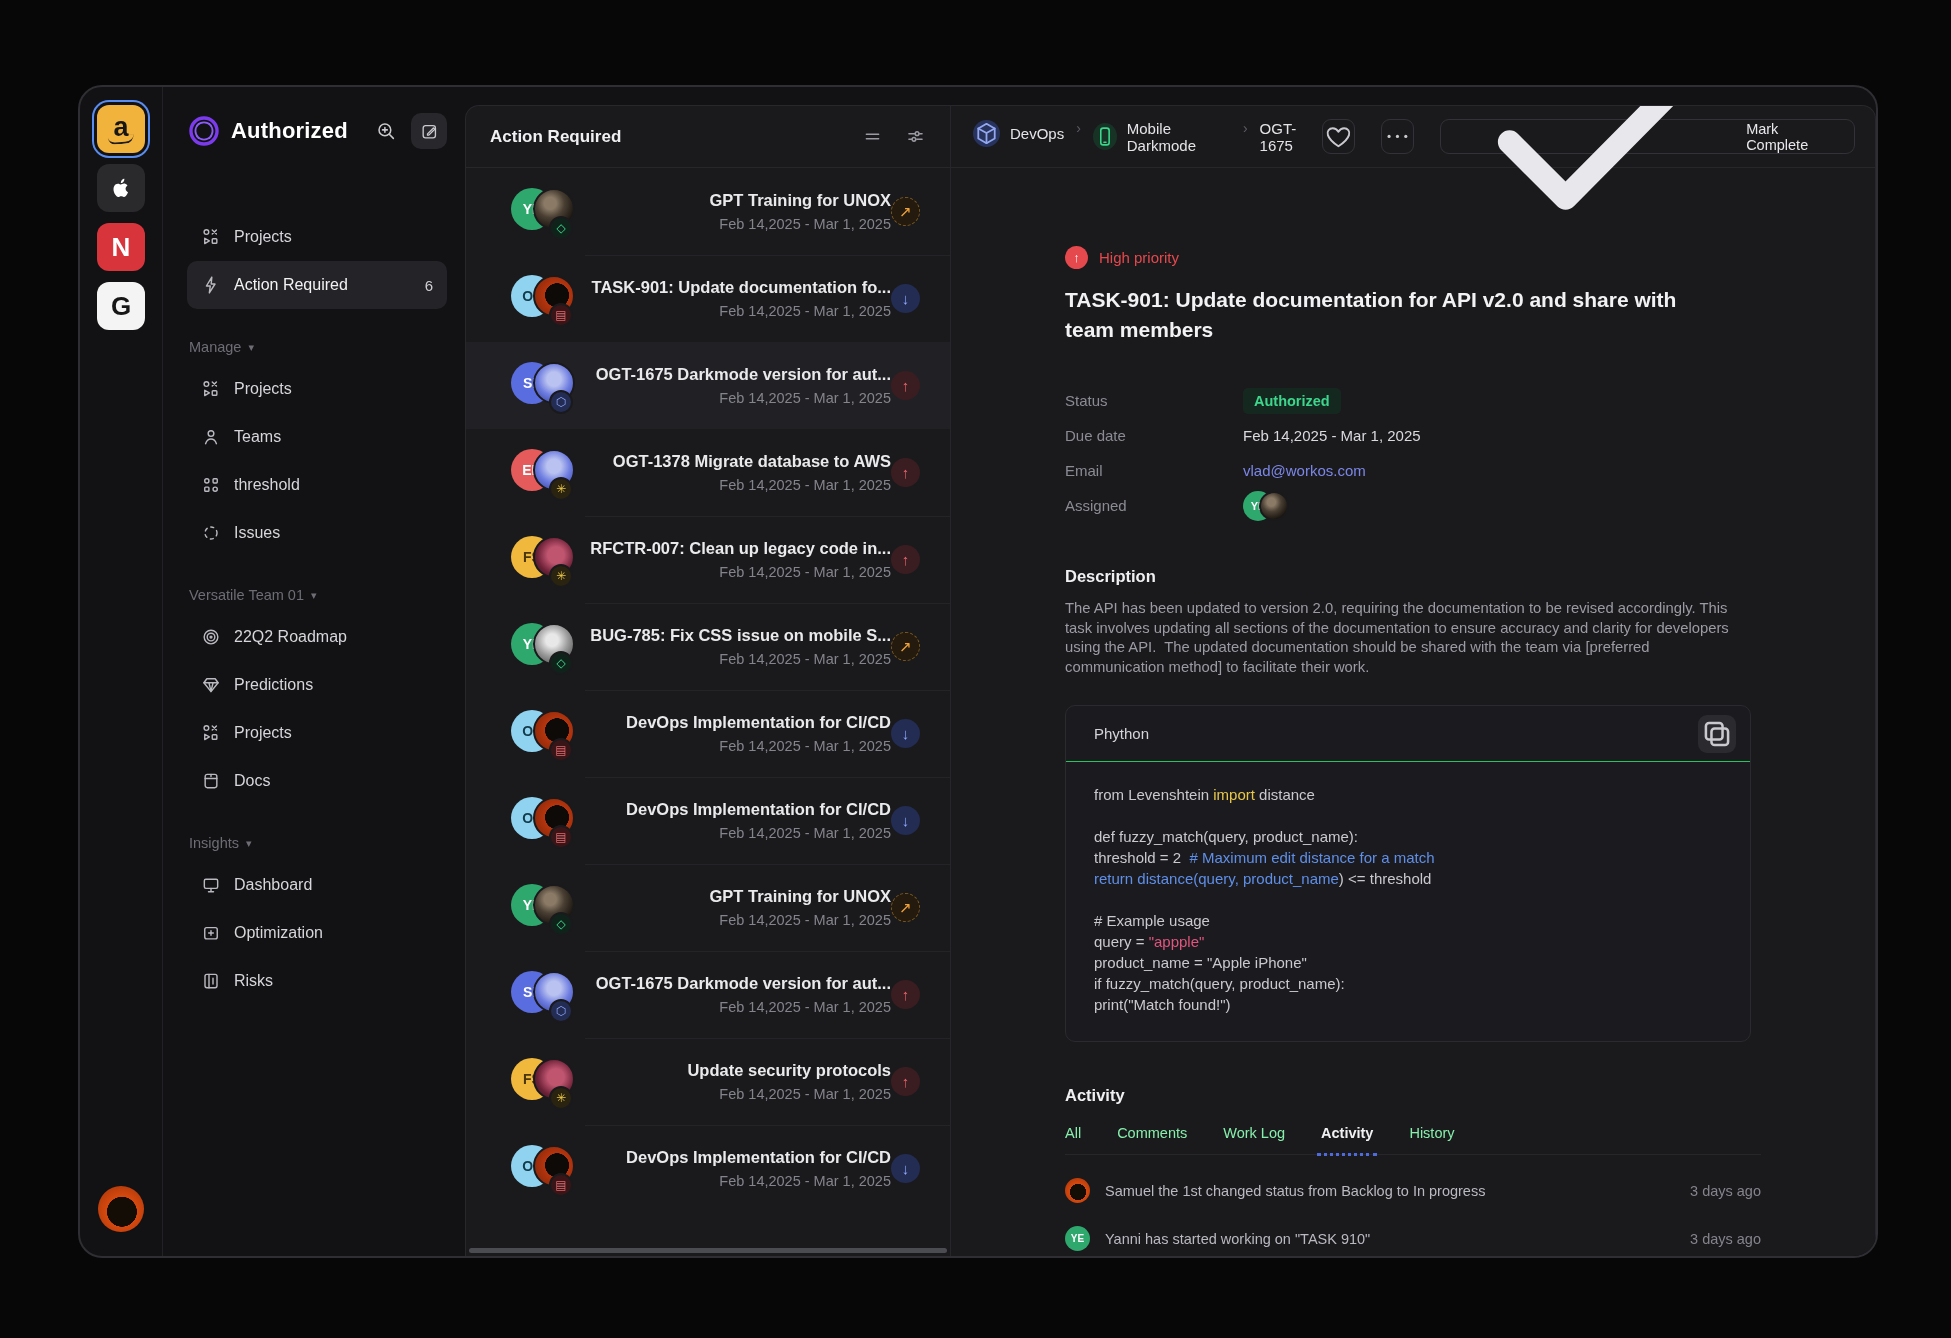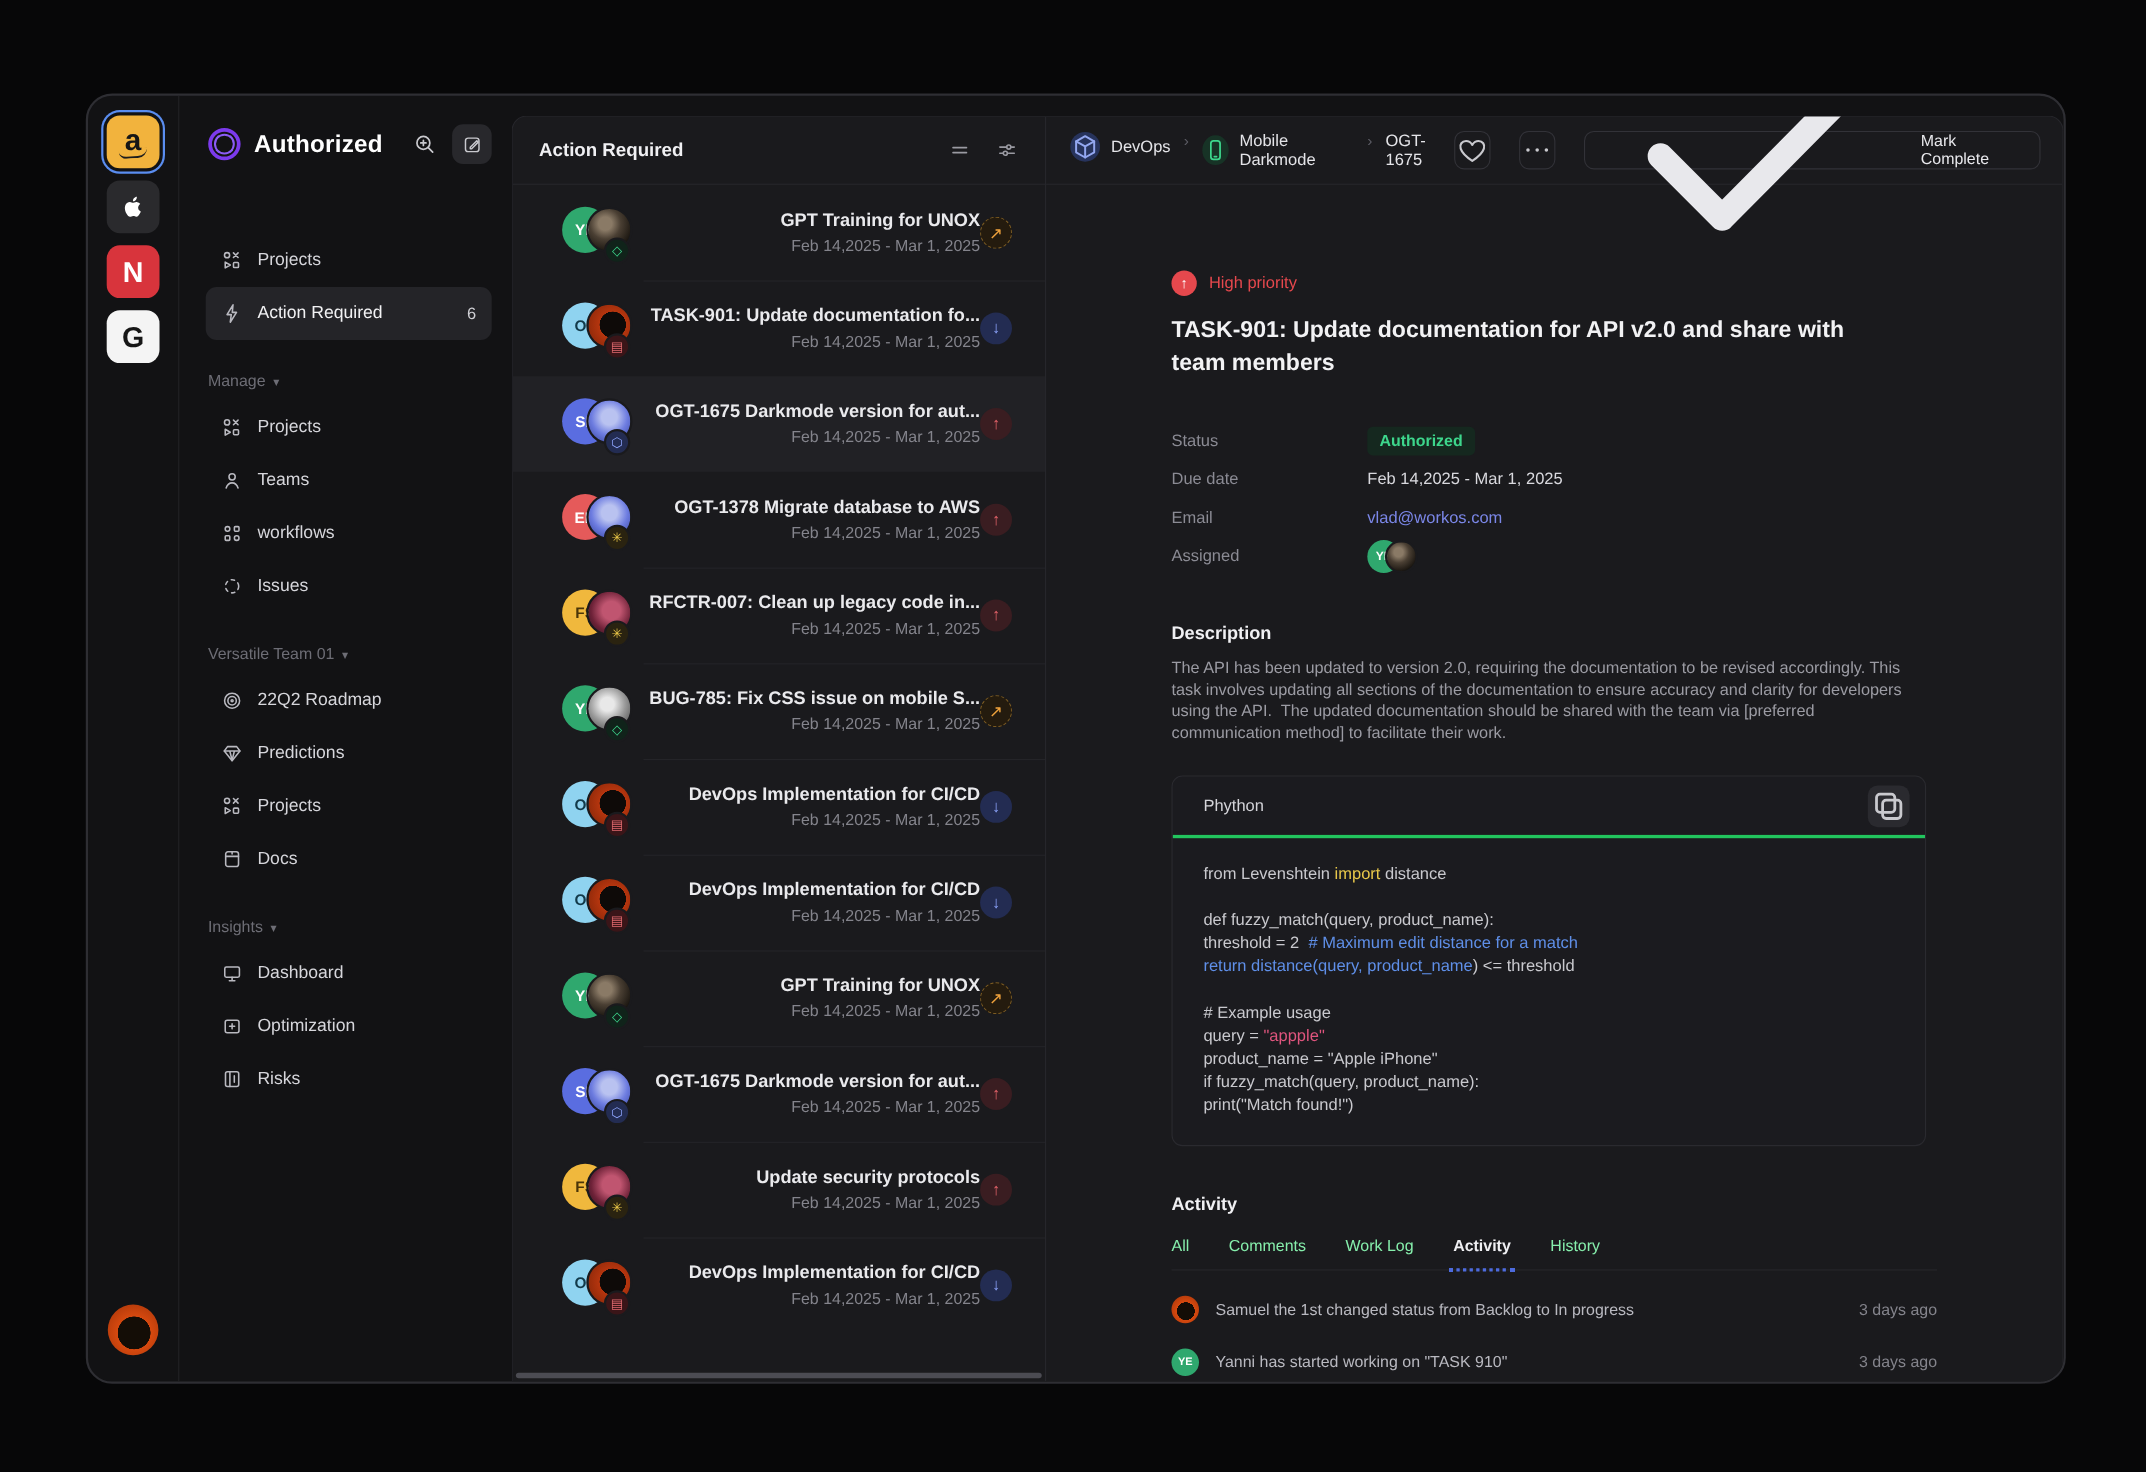--- a/index.html
+++ b/index.html
@@ -105,21 +105,21 @@
   .badge-auth { background:#15281f; color:#3dd68c; font-size:14.5px; font-weight:600; padding:5px 11px; border-radius:5px; }
   .flink { color:#7b87e8; cursor:pointer; }
   .asg { position:relative; width:46px; height:30px; }
   .asg .a1 { position:absolute; left:0; top:0; width:30px; height:30px; border-radius:50%; background:#2fa86e; color:#fff; font-size:11px; font-weight:700; display:flex; align-items:center; justify-content:center; }
   .asg .a2 { position:absolute; left:16px; top:0; width:30px; height:30px; border-radius:50%; border:2px solid #1a1a1d; }
 
   .desc-h { color:#f0f0f3; font-size:16.5px; font-weight:600; margin-top:44px; }
   .desc-p { color:#9b9ba3; font-size:14.8px; line-height:19.5px; margin-top:13px; max-width:686px; white-space:pre-wrap; }
 
   .codeblk { margin-top:28px; width:686px; border:1px solid #2a2a2f; border-radius:10px; background:#1b1b1f; overflow:hidden; }
-  .code-head { height:56px; display:flex; align-items:center; padding:0 14px 0 28px; border-bottom:3px solid #22c55e; }
+  .code-head { height:56px; display:flex; align-items:center; padding:0 14px 0 28px; border-bottom:1px solid #22c55e; }
   .code-lang { color:#d4d4d9; font-size:15px; }
   .code-head .gap { flex:1; }
   .copy-btn { width:38px; height:38px; border-radius:9px; background:#2a2a2f; color:#c9c9ce; display:flex; align-items:center; justify-content:center; cursor:pointer; }
   .copy-btn svg { width:17px; height:17px; }
   .code-body { padding:22px 28px 26px; font-size:15px; line-height:21px; color:#c9c9ce; }
   .cl { min-height:21px; white-space:pre-wrap; }
   .tok-yellow { color:#e8c84a; } .tok-blue { color:#5f8fe8; } .tok-pink { color:#e0557e; } .tok-plain { color:#c9c9ce; }
 
   .act-h { color:#f0f0f3; font-size:16.5px; font-weight:600; margin-top:44px; }
   .tabs { display:flex; gap:36px; margin-top:20px; border-bottom:1px solid #26262b; }
@@ -216,21 +216,21 @@
             </svg></span>
           <span>Teams</span>
         </div>
         <div class="nav-item">
           <span class="nico"><svg viewBox="0 0 24 24" fill="none" stroke="currentColor" stroke-width="1.7" stroke-linecap="round" stroke-linejoin="round" style="width:100%;height:100%">
               <rect x="4.5" y="4.5" width="5" height="5" rx="2.4"></rect>
               <rect x="14.5" y="4.5" width="5" height="5" rx="1"></rect>
               <rect x="4.5" y="14.5" width="5" height="5" rx="1"></rect>
               <rect x="14.5" y="14.5" width="5" height="5" rx="2.4"></rect>
             </svg></span>
-          <span>workflows</span>
+          <span>threshold</span>
         </div>
         <div class="nav-item">
           <span class="nico"><svg viewBox="0 0 24 24" fill="none" stroke="currentColor" stroke-width="1.7" stroke-linecap="round" stroke-linejoin="round" style="width:100%;height:100%">
               <circle cx="12" cy="12" r="7.2" stroke-dasharray="3.6 4.6"></circle>
             </svg></span>
           <span>Issues</span>
         </div>
         <div class="sec-label">
           <span>Versatile Team 01</span>
           <span class="chev">▾</span>

